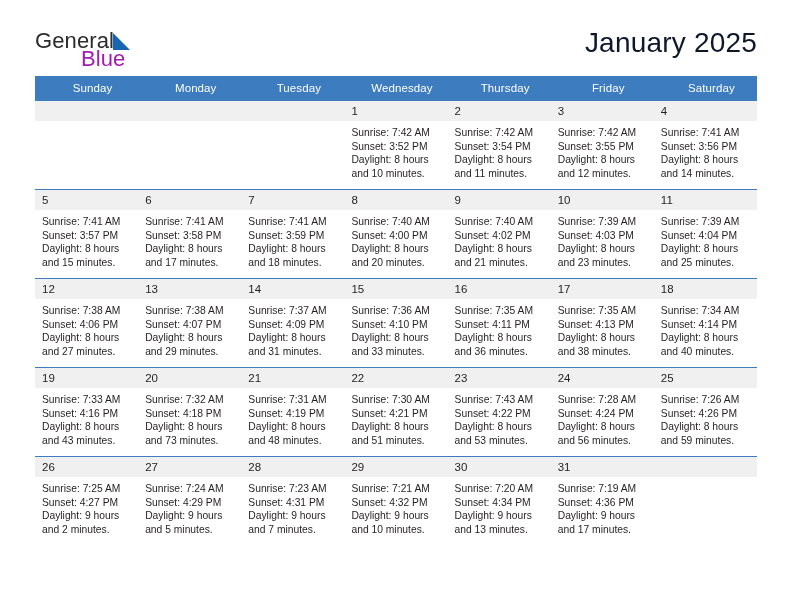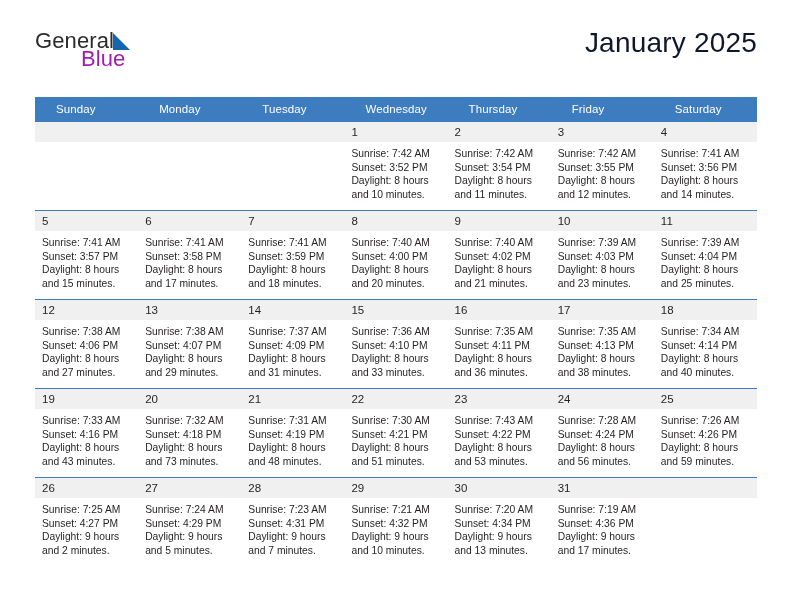--- a/index.html
+++ b/index.html
@@ -24,21 +24,21 @@
     padding: 0;
     position: relative;
   }
 
   
   .header {
     display: flex;
     align-items: flex-start;
     justify-content: space-between;
     padding: 28px 35px 0 35px;
-    height: 97px;
+    height: 76px;
     border-radius: 23px;
   }
 
   .brand {
     display: block;
     position: relative;
     width: 130px;
     line-height: 1;
     padding-top: 2px;
   }
@@ -95,22 +95,22 @@
     margin: 0 35px;
     width: 722px;
     border-collapse: collapse;
     table-layout: fixed;
   }
   .calendar th {
     background: #3c7cbf;
     color: #ffffff;
     font-size: 11.5px;
     font-weight: normal;
-    text-align: left;
-    padding: 6px 0 6px 21px;
+    text-align: center;
+    padding: 6px 0 6px 12px;
     height: 22px;
     letter-spacing: 0.1px;
   }
   .calendar td {
     vertical-align: top;
     padding: 0;
     height: 89px;
     border-top: 1.5px solid #3c7cbf;
     background: #ffffff;
   }

